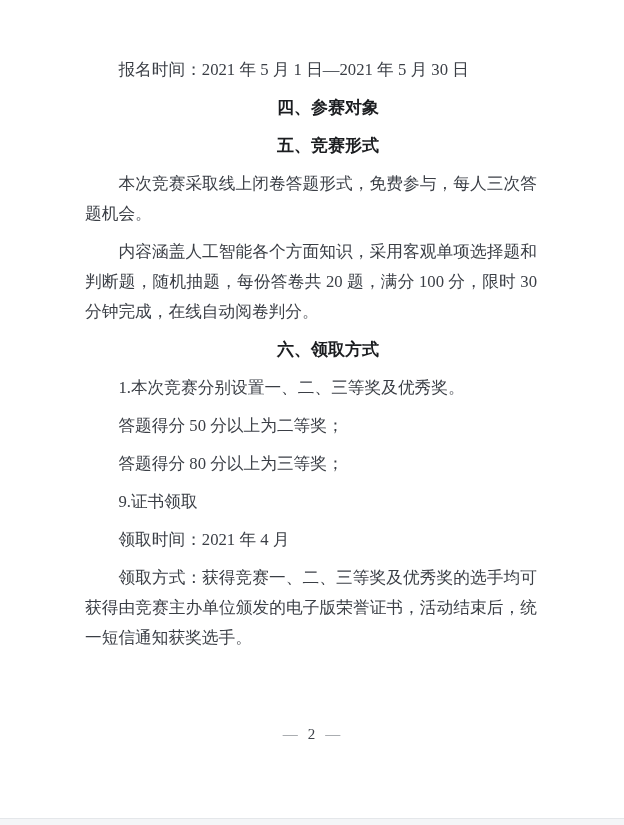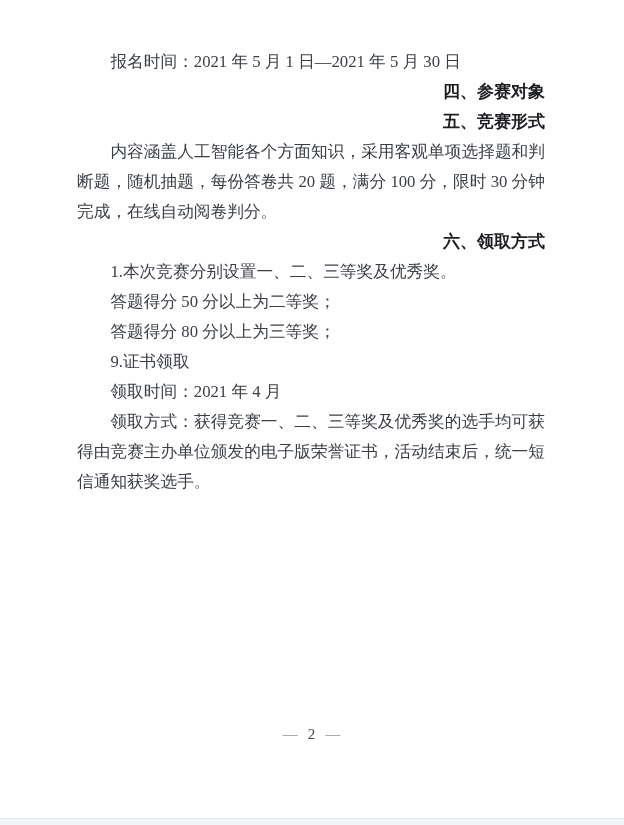--- a/index.html
+++ b/index.html
@@ -15,34 +15,34 @@
     overflow: hidden;
     font-family: "Liberation Serif", "DejaVu Serif", serif;
   }
   .content {
     position: absolute;
     left: 77px;
     top: 47px;
     width: 468px;
   }
   .content p {
-    margin: 0;
+    margin: 8px;
     font-size: 16.7px;
     line-height: 30px;
     color: #3a3e45;
     text-align: justify;
     text-justify: inter-character;
     text-indent: 2em;
     word-break: break-all;
   }
   .content p.heading {
     font-family: "Liberation Sans", "DejaVu Sans", sans-serif;
     font-weight: bold;
     color: #1b1d20;
-    text-align: right;
+    text-align: center;
     font-size: 17px;
   }
   .footer {
     position: absolute;
     left: 0;
     top: 724px;
     width: 100%;
     text-align: center;
     font-size: 15px;
     line-height: 20px;
@@ -66,20 +66,21 @@
 </style>
 </head>
 <body>
 
 <div class="page">
 
   <main class="content" id="paragraph-container">
       <p class="body">报名时间：2021 年 5 月 1 日—2021 年 5 月 30 日</p>
       <p class="heading">四、参赛对象</p>
       <p class="heading">五、竞赛形式</p>
+      <p class="body">本次竞赛采取线上闭卷答题形式，免费参与，每人三次答题机会。</p>
       <p class="body">内容涵盖人工智能各个方面知识，采用客观单项选择题和判断题，随机抽题，每份答卷共 20 题，满分 100 分，限时 30 分钟完成，在线自动阅卷判分。</p>
       <p class="heading">六、领取方式</p>
       <p class="body">1.本次竞赛分别设置一、二、三等奖及优秀奖。</p>
       <p class="body">答题得分 50 分以上为二等奖；</p>
       <p class="body">答题得分 80 分以上为三等奖；</p>
       <p class="body">9.证书领取</p>
       <p class="body">领取时间：2021 年 4 月</p>
       <p class="body">领取方式：获得竞赛一、二、三等奖及优秀奖的选手均可获得由竞赛主办单位颁发的电子版荣誉证书，活动结束后，统一短信通知获奖选手。</p>
     </main>
 

